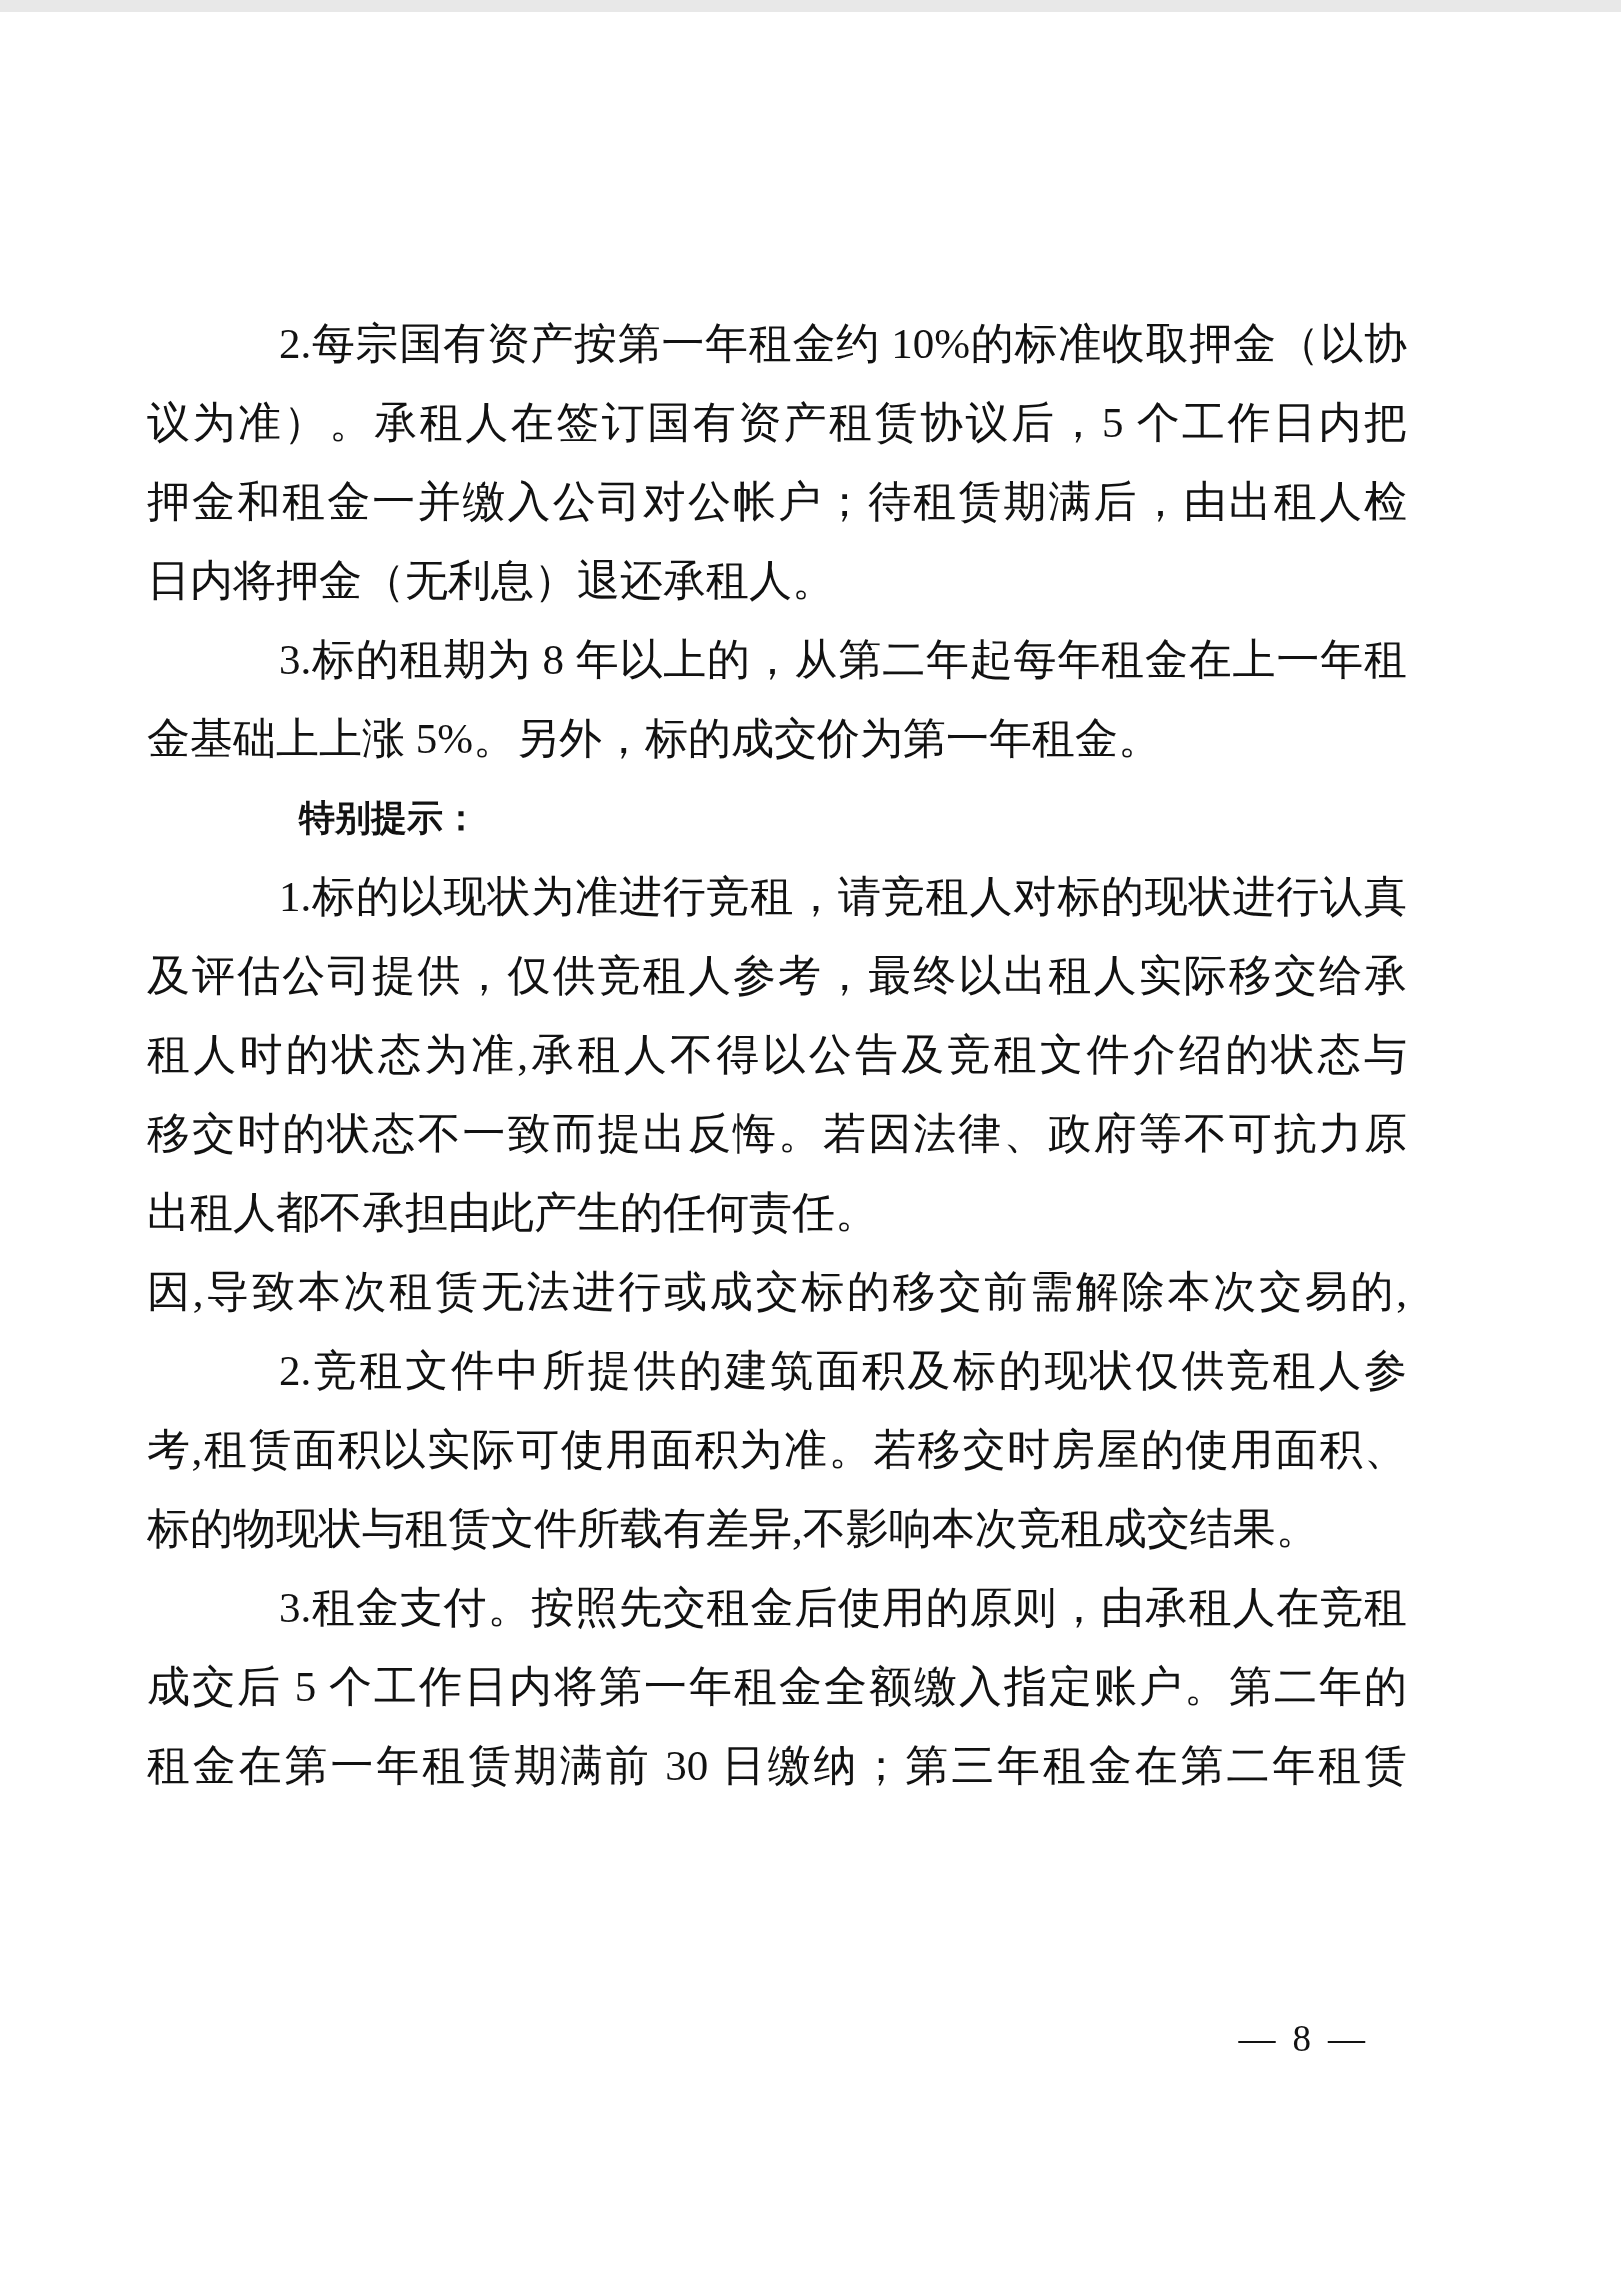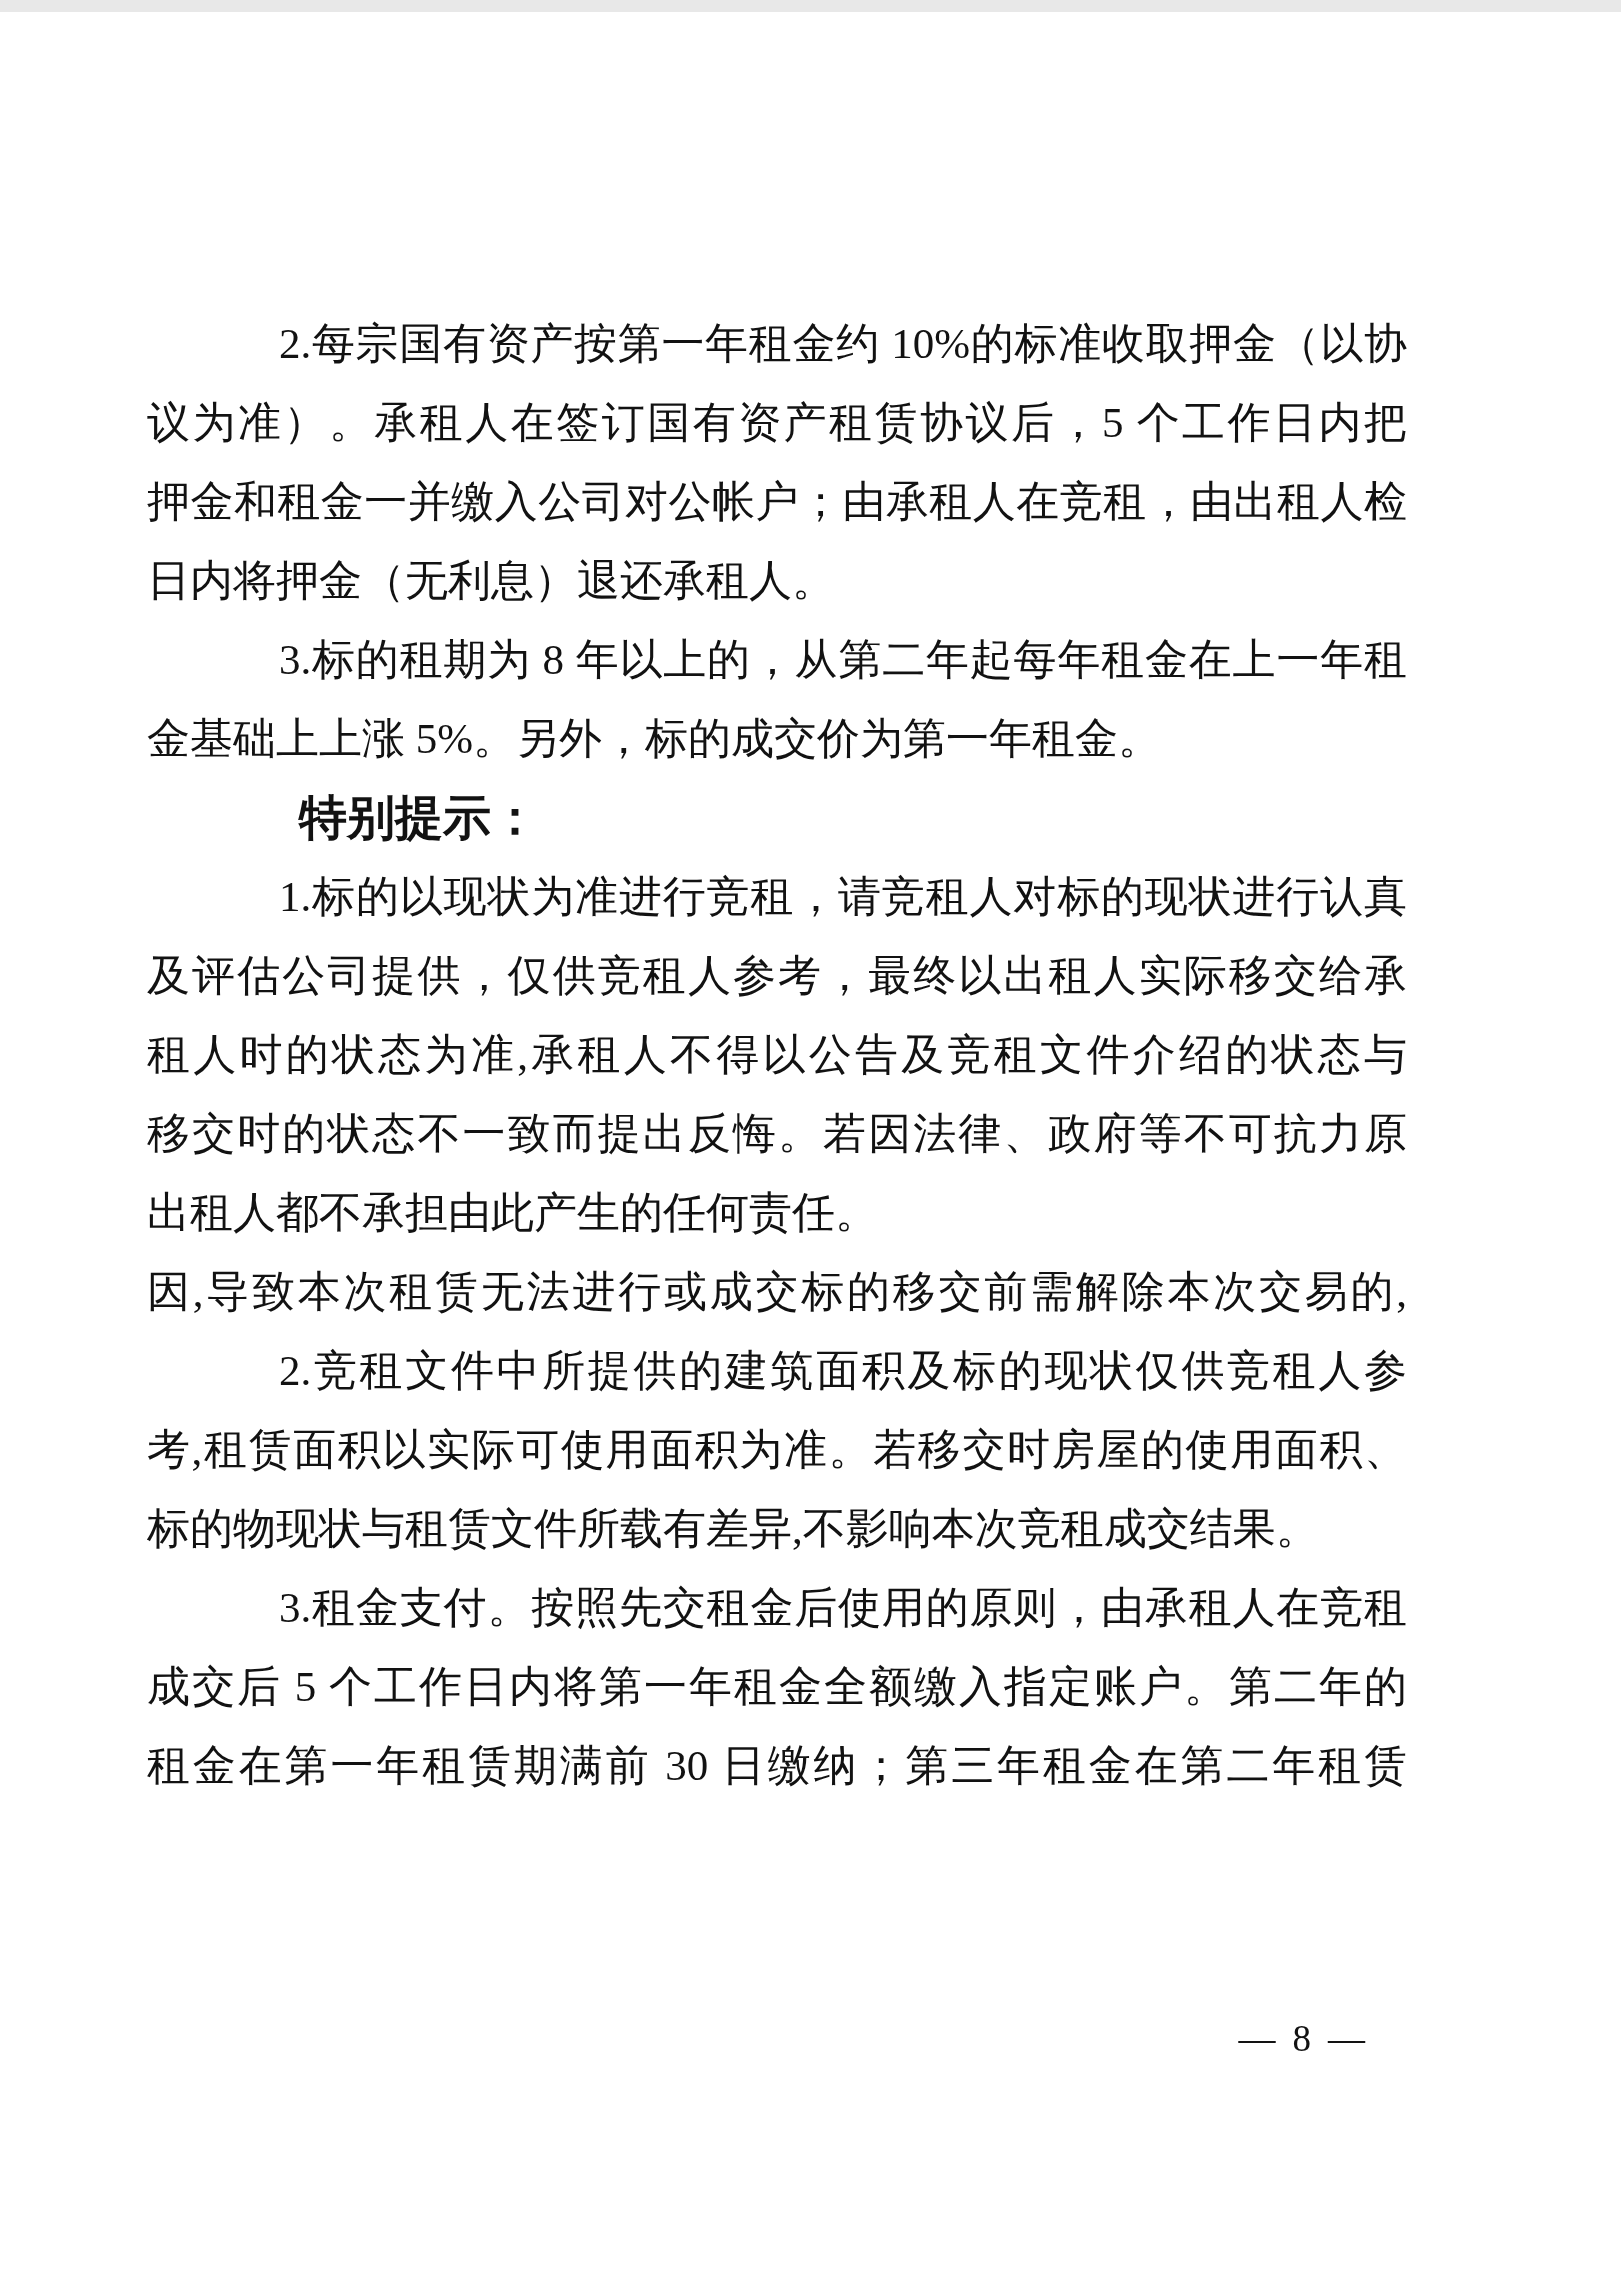--- a/index.html
+++ b/index.html
@@ -32,21 +32,21 @@
     white-space: normal;
     text-align: justify;
     text-align-last: justify;
   }
   .line.first {
     text-indent: 132px;
   }
   .line.heading {
     font-family: "Liberation Sans", "DejaVu Sans", sans-serif;
     font-weight: 700;
-    font-size: 48px;
+    font-size: 36px;
     text-indent: 152px;
     white-space: pre;
     text-align: left;
     text-align-last: left;
   }
   .footer {
     position: absolute;
     top: 2007px;
     right: 252px;
     font-family: "Liberation Serif", "DejaVu Serif", serif;
@@ -56,21 +56,21 @@
     line-height: 39px;
   }
 </style>
 </head>
 <body>
 
 <div class="page">
   <div class="content">
       <div class="line first fill">2.每宗国有资产按第一年租金约 10%的标准收取押金（以协</div>
       <div class="line fill">议为准）。承租人在签订国有资产租赁协议后，5 个工作日内把</div>
-      <div class="line fill">押金和租金一并缴入公司对公帐户；由承租人在竞租，由出租人检</div>
+      <div class="line fill">押金和租金一并缴入公司对公帐户；待租赁期满后，由出租人检</div>
       <div class="line">日内将押金（无利息）退还承租人。</div>
       <div class="line first fill">3.标的租期为 8 年以上的，从第二年起每年租金在上一年租</div>
       <div class="line">金基础上上涨 5%。另外，标的成交价为第一年租金。</div>
       <div class="line heading">特别提示：</div>
       <div class="line first fill">1.标的以现状为准进行竞租，请竞租人对标的现状进行认真</div>
       <div class="line fill">及评估公司提供，仅供竞租人参考，最终以出租人实际移交给承</div>
       <div class="line fill">租人时的状态为准,承租人不得以公告及竞租文件介绍的状态与</div>
       <div class="line fill">移交时的状态不一致而提出反悔。若因法律、政府等不可抗力原</div>
       <div class="line">出租人都不承担由此产生的任何责任。</div>
       <div class="line fill">因,导致本次租赁无法进行或成交标的移交前需解除本次交易的,</div>

